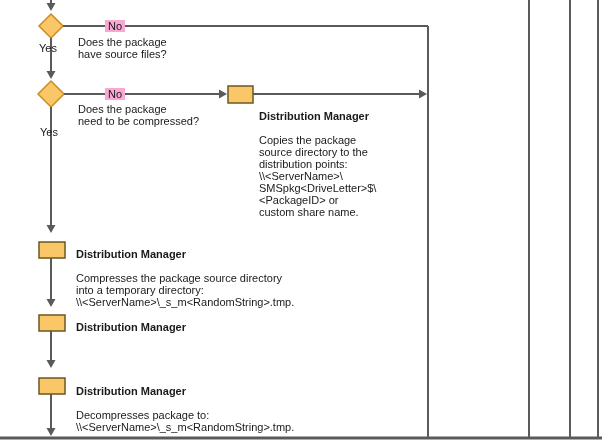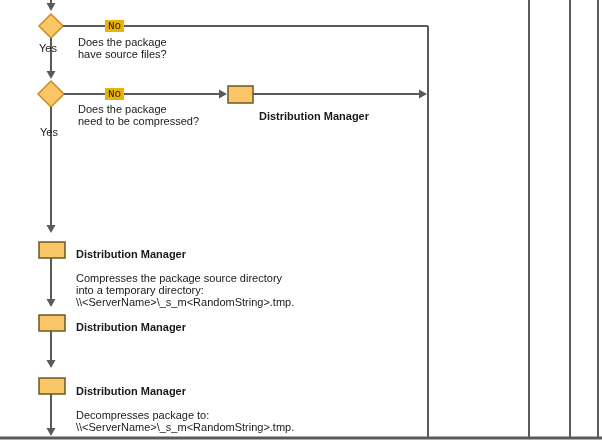--- a/index.html
+++ b/index.html
@@ -10,21 +10,21 @@
   svg { position:absolute; left:0; top:0; }
   .connector { stroke:var(--connector); stroke-width:2; fill:none; }
   .connector-thick { stroke:var(--connector); stroke-width:3; fill:none; }
   .arrowhead { fill:var(--connector); stroke:none; }
   .diamond { fill:var(--shape-fill); stroke:var(--diamond-border); stroke-width:1.5; }
   .process-rect { fill:var(--shape-fill); stroke:var(--process-border); stroke-width:1.5; }
   .label {
     position:absolute; font-size:11px; line-height:12px; color:var(--text);
     white-space:pre-line;
   }
-  .on-line { background:#eab308; padding:0 3px;font-family:Liberation Mono, monospace; }
+  .on-line { background:#f9a8d4; padding:0 3px; }
   .node-text .title { font-weight:bold; white-space:nowrap; }
   .node-text .body { white-space:pre-line; }
 </style>
 </head>
 <body>
 
 <div class="stage">
 
   <svg width="602" height="443" viewBox="0 0 602 443">
 
@@ -74,20 +74,27 @@
   <div class="label" style="left:78px; top:36px;">Does the package
 have source files?</div>
 
   <div class="label on-line" style="left:105px; top:88px;">No</div>
   <div class="label" style="left:40px; top:126px;">Yes</div>
   <div class="label" style="left:78px; top:103px;">Does the package
 need to be compressed?</div>
 
   <div class="label node-text" style="left:259px; top:98px; width:180px;">
     <div class="title">Distribution Manager</div>
+    <div class="body">Copies the package
+source directory to the
+distribution points:
+\\&lt;ServerName&gt;\
+SMSpkg&lt;DriveLetter&gt;$\
+&lt;PackageID&gt; or
+custom share name.</div>
   </div>
 
   <div class="label node-text" style="left:76px; top:236px; width:260px;">
     <div class="title">Distribution Manager</div>
     <div class="body">Compresses the package source directory
 into a temporary directory:
 \\&lt;ServerName&gt;\_s_m&lt;RandomString&gt;.tmp.</div>
   </div>
 
   <div class="label node-text" style="left:76px; top:309px; width:280px;">

